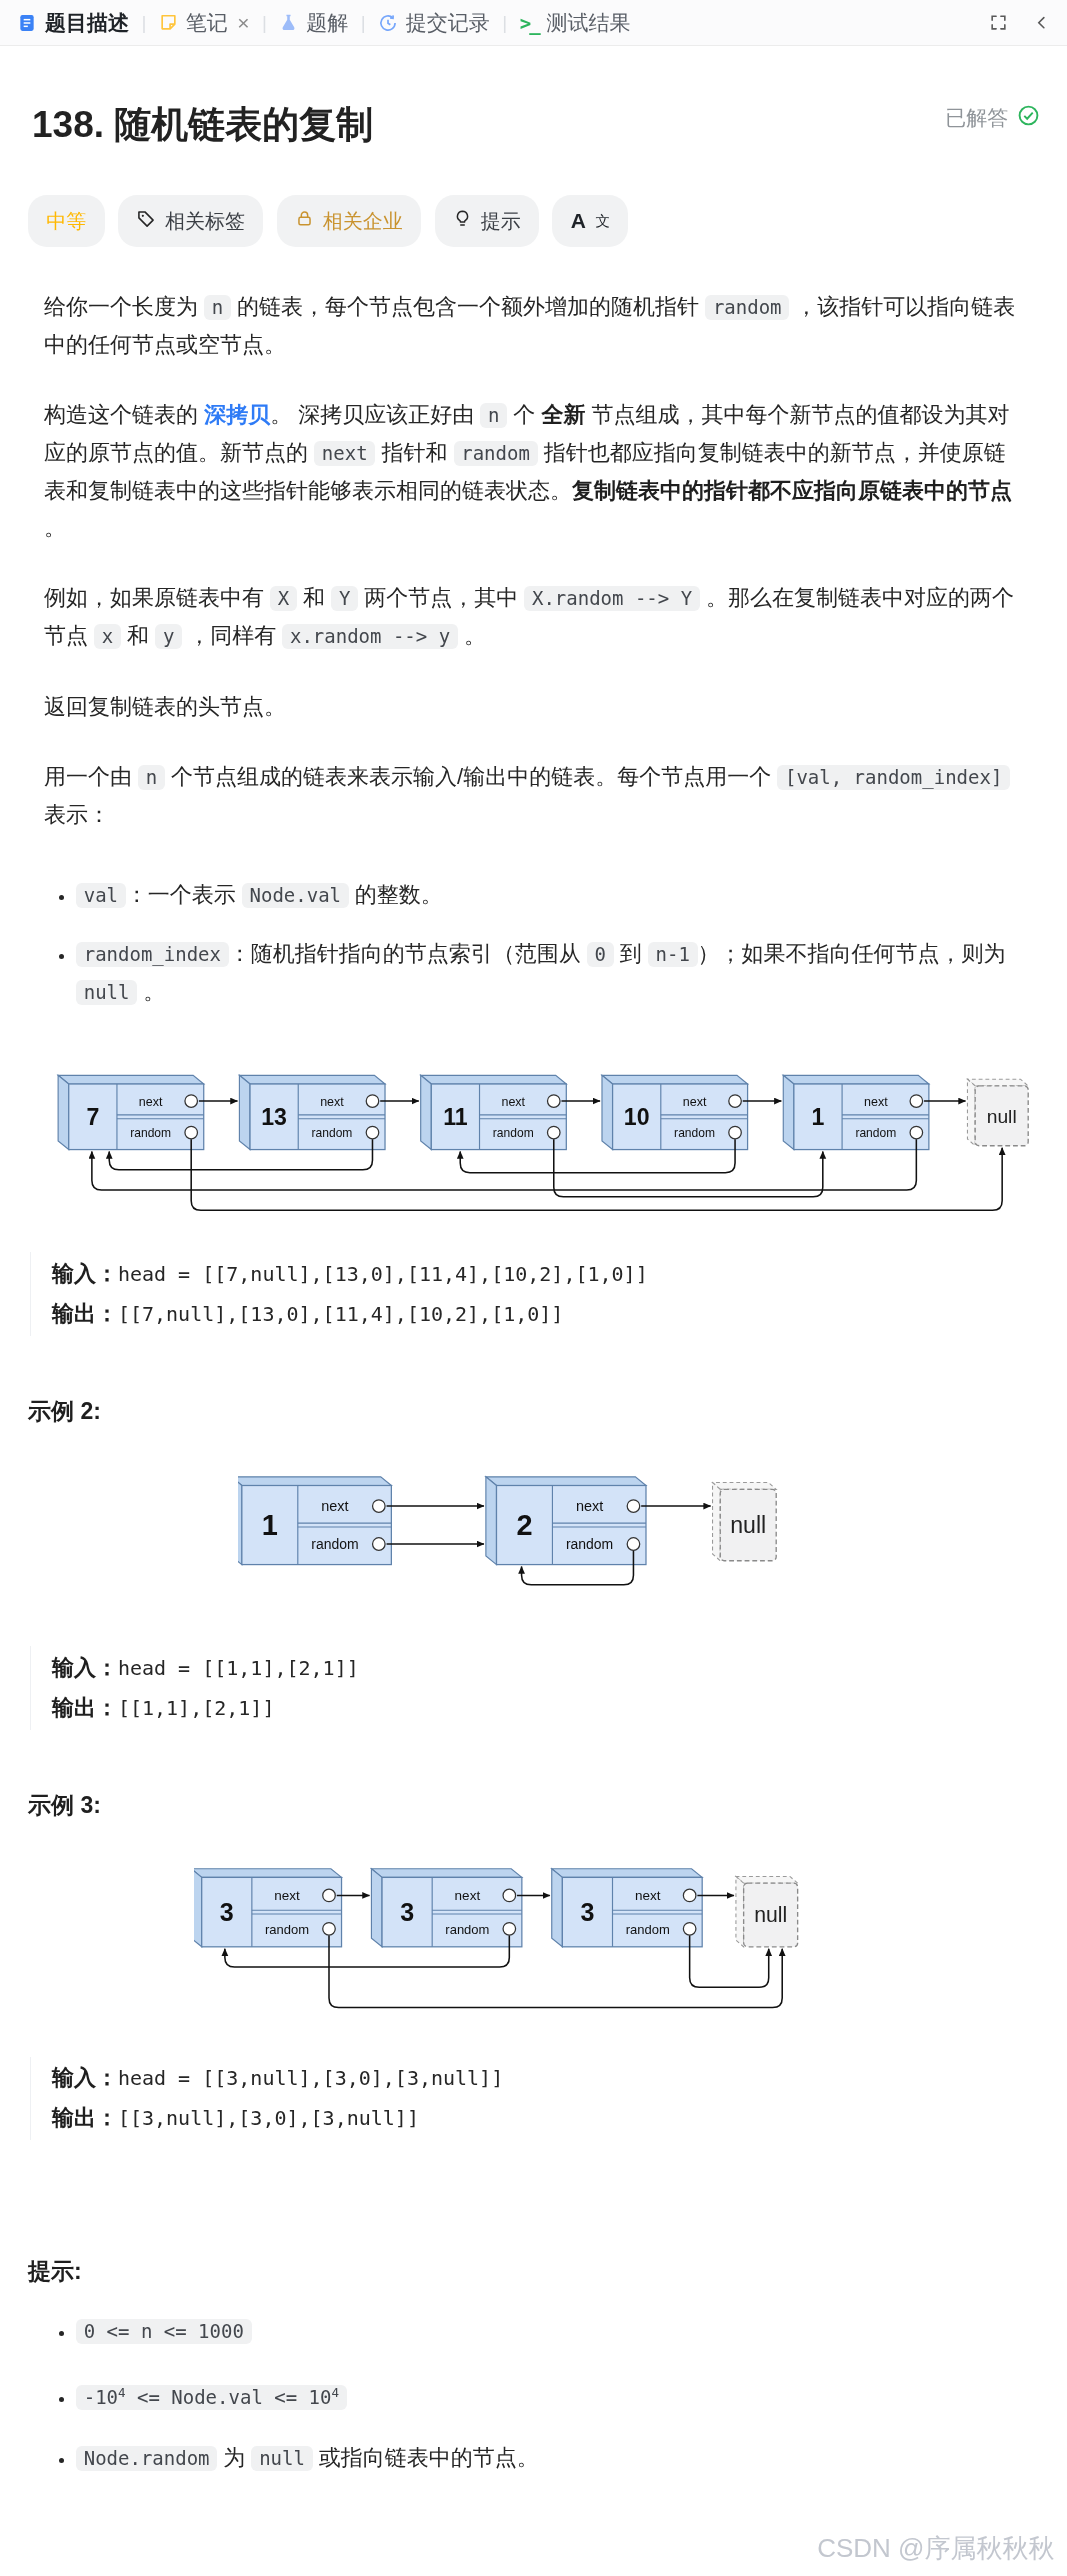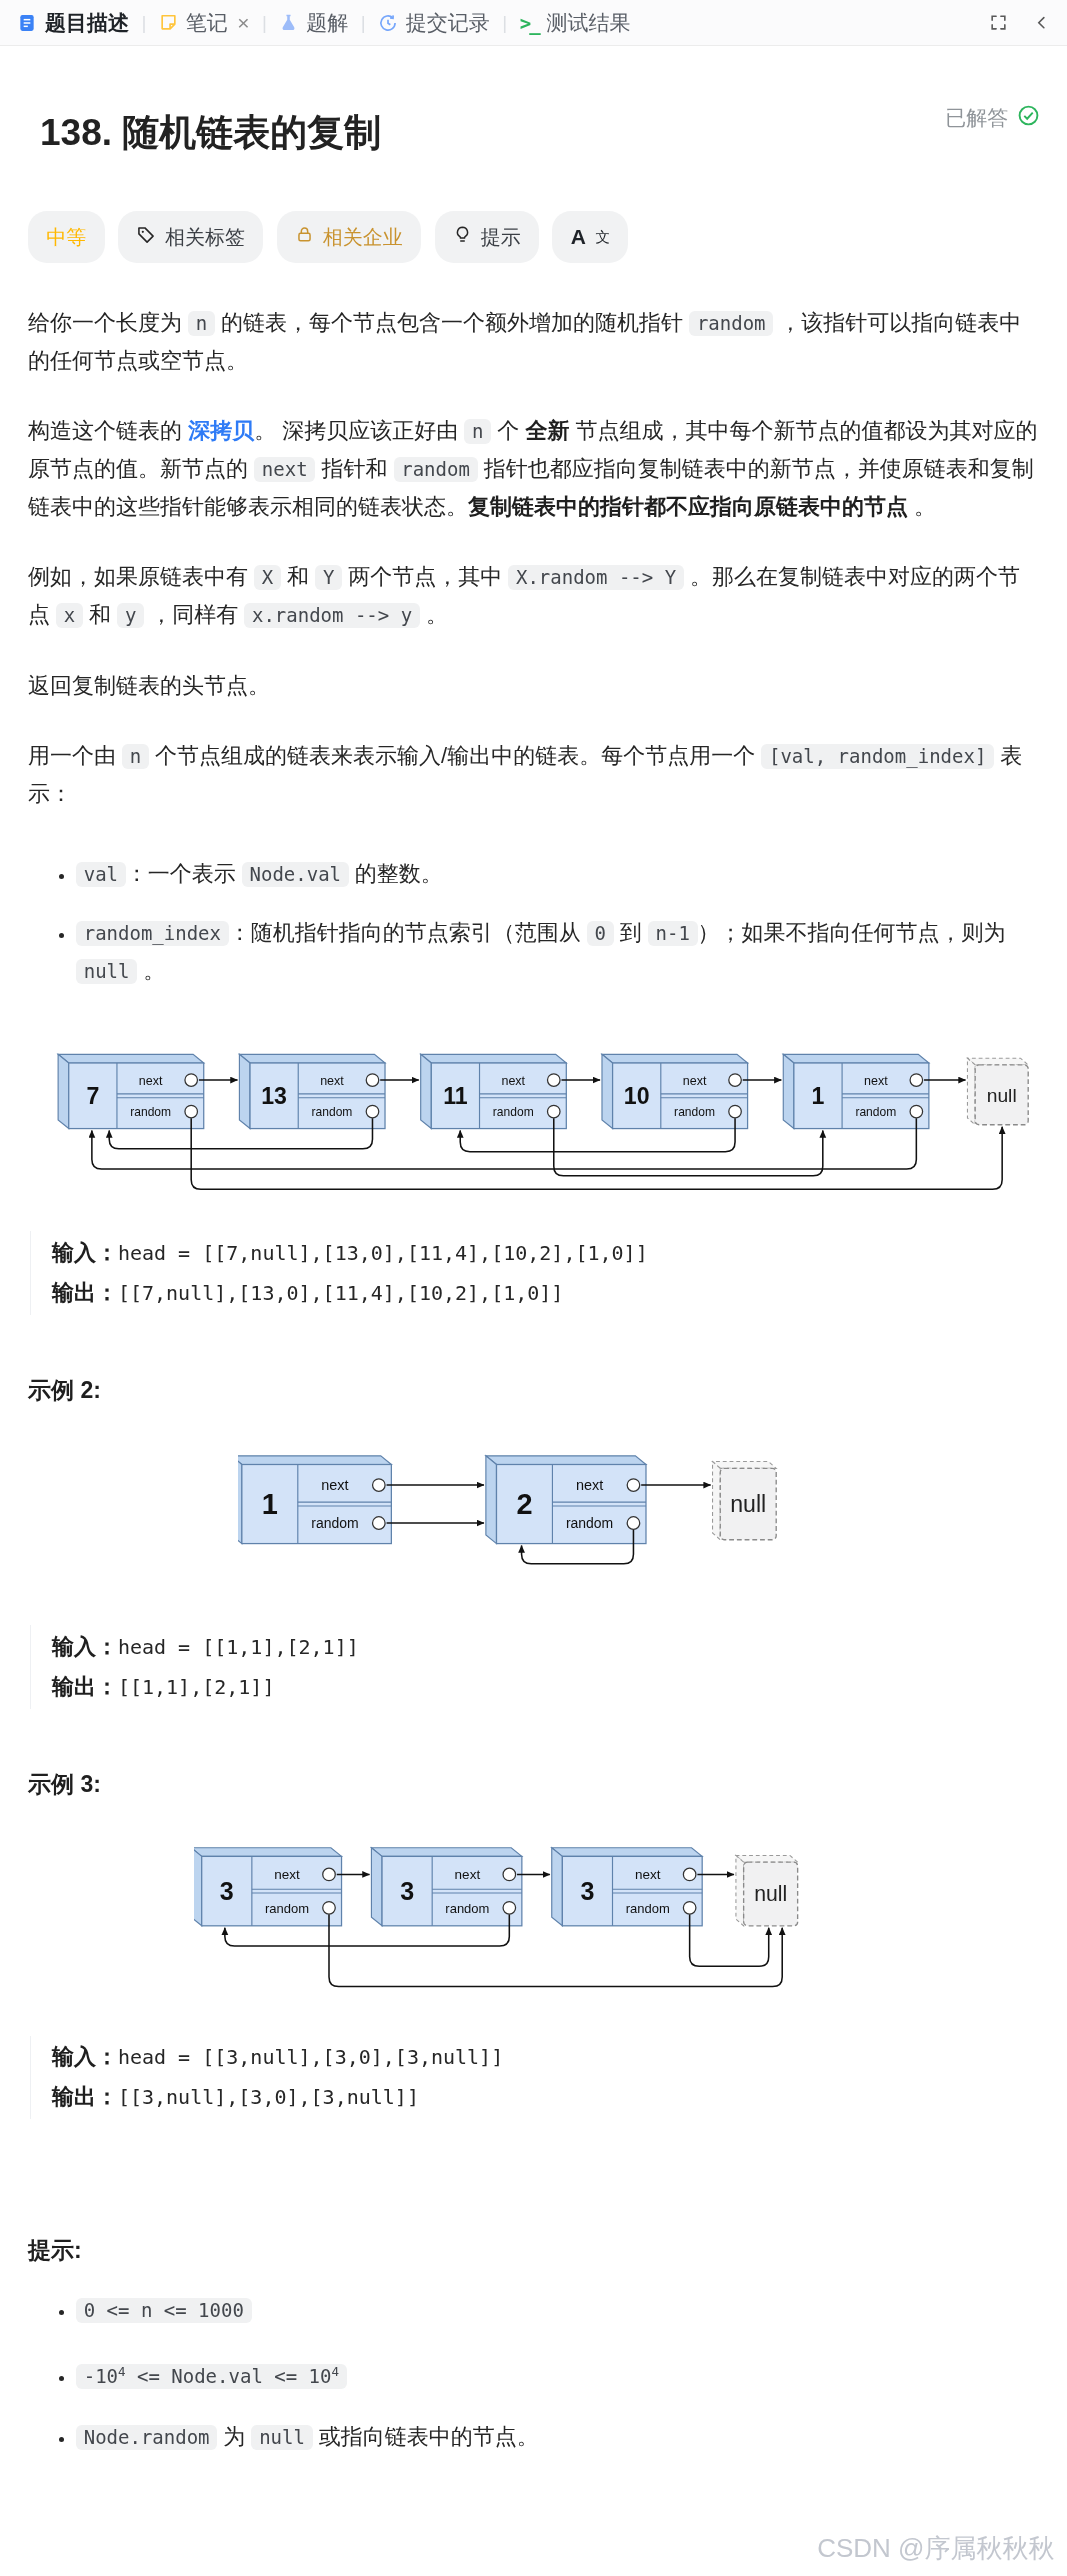--- a/index.html
+++ b/index.html
@@ -17,32 +17,32 @@
   .tclose { color:#8c8c8c; font-size:21px; margin-left:1.9px; line-height:1; }
   .sep { color:#dcdfe3; margin:0 12.5px; font-size:19px; }
   .ticon { display:inline-flex; align-items:center; }
   .term-glyph { font-family:"DejaVu Sans Mono",monospace; font-weight:700; color:#2db55d; font-size:19px; letter-spacing:-1.9px; }
   .tab-actions { display:flex; align-items:center; gap:25px; }
   .abtn { display:inline-flex; align-items:center; cursor:pointer; }
 
   
   .content { padding:0 28px; }
   .title-row { display:flex; align-items:flex-start; justify-content:space-between; margin-top:50px; }
-  h1 { font-size:37px; font-weight:700; margin:12px; color:#222; letter-spacing:0; }
+  h1 { font-size:37px; font-weight:700; margin:4px; color:#222; letter-spacing:0; }
   .solved { display:flex; align-items:center; gap:8.7px; font-size:21px; color:#8f9499; margin-top:7.7px; }
 
   .badges { display:flex; align-items:center; gap:13.5px; margin-top:41px; }
   .pill { display:inline-flex; align-items:center; gap:8.7px; height:52px; padding:0 18.3px;
           border-radius:19px; background:#f1f2f3; font-size:20px; color:#3b3f45; cursor:pointer; white-space:nowrap; }
   .pill.diff { color:#ffb800; font-weight:500; }
   .pill.gold { color:#c9932f; }
   .tr-a { font-size:21px; font-weight:600; color:#1f2328; }
   .tr-b { font-size:14.5px; color:#1f2328; margin-left:1px; }
 
-  .para { font-size:22px; line-height:37px; margin:0; margin-top:33px; color:#262626; }
+  .para { font-size:22px; line-height:37px; margin:16px; margin-top:33px; color:#262626; }
   .para.first { margin-top:41px; }
   strong { font-weight:700; color:#1f1f1f; }
   a.lnk { color:#2e7bf6; font-weight:600; text-decoration:none; cursor:pointer; }
   code.chip { font-family:"DejaVu Sans Mono","Liberation Mono",monospace; font-size:19px; color:#43474d;
               background:#f0f1f2; border-radius:5.8px; padding:1px 7.7px 1.9px; }
   code.chip sup { font-size:12.5px; }
 
   ul.blist { margin:43px 0 0 0; padding-left:48px; }
   ul.blist li { font-size:22px; line-height:37px; margin-bottom:21px; }
   ul.blist li::marker { color:#262626; font-size:17.4px; }

